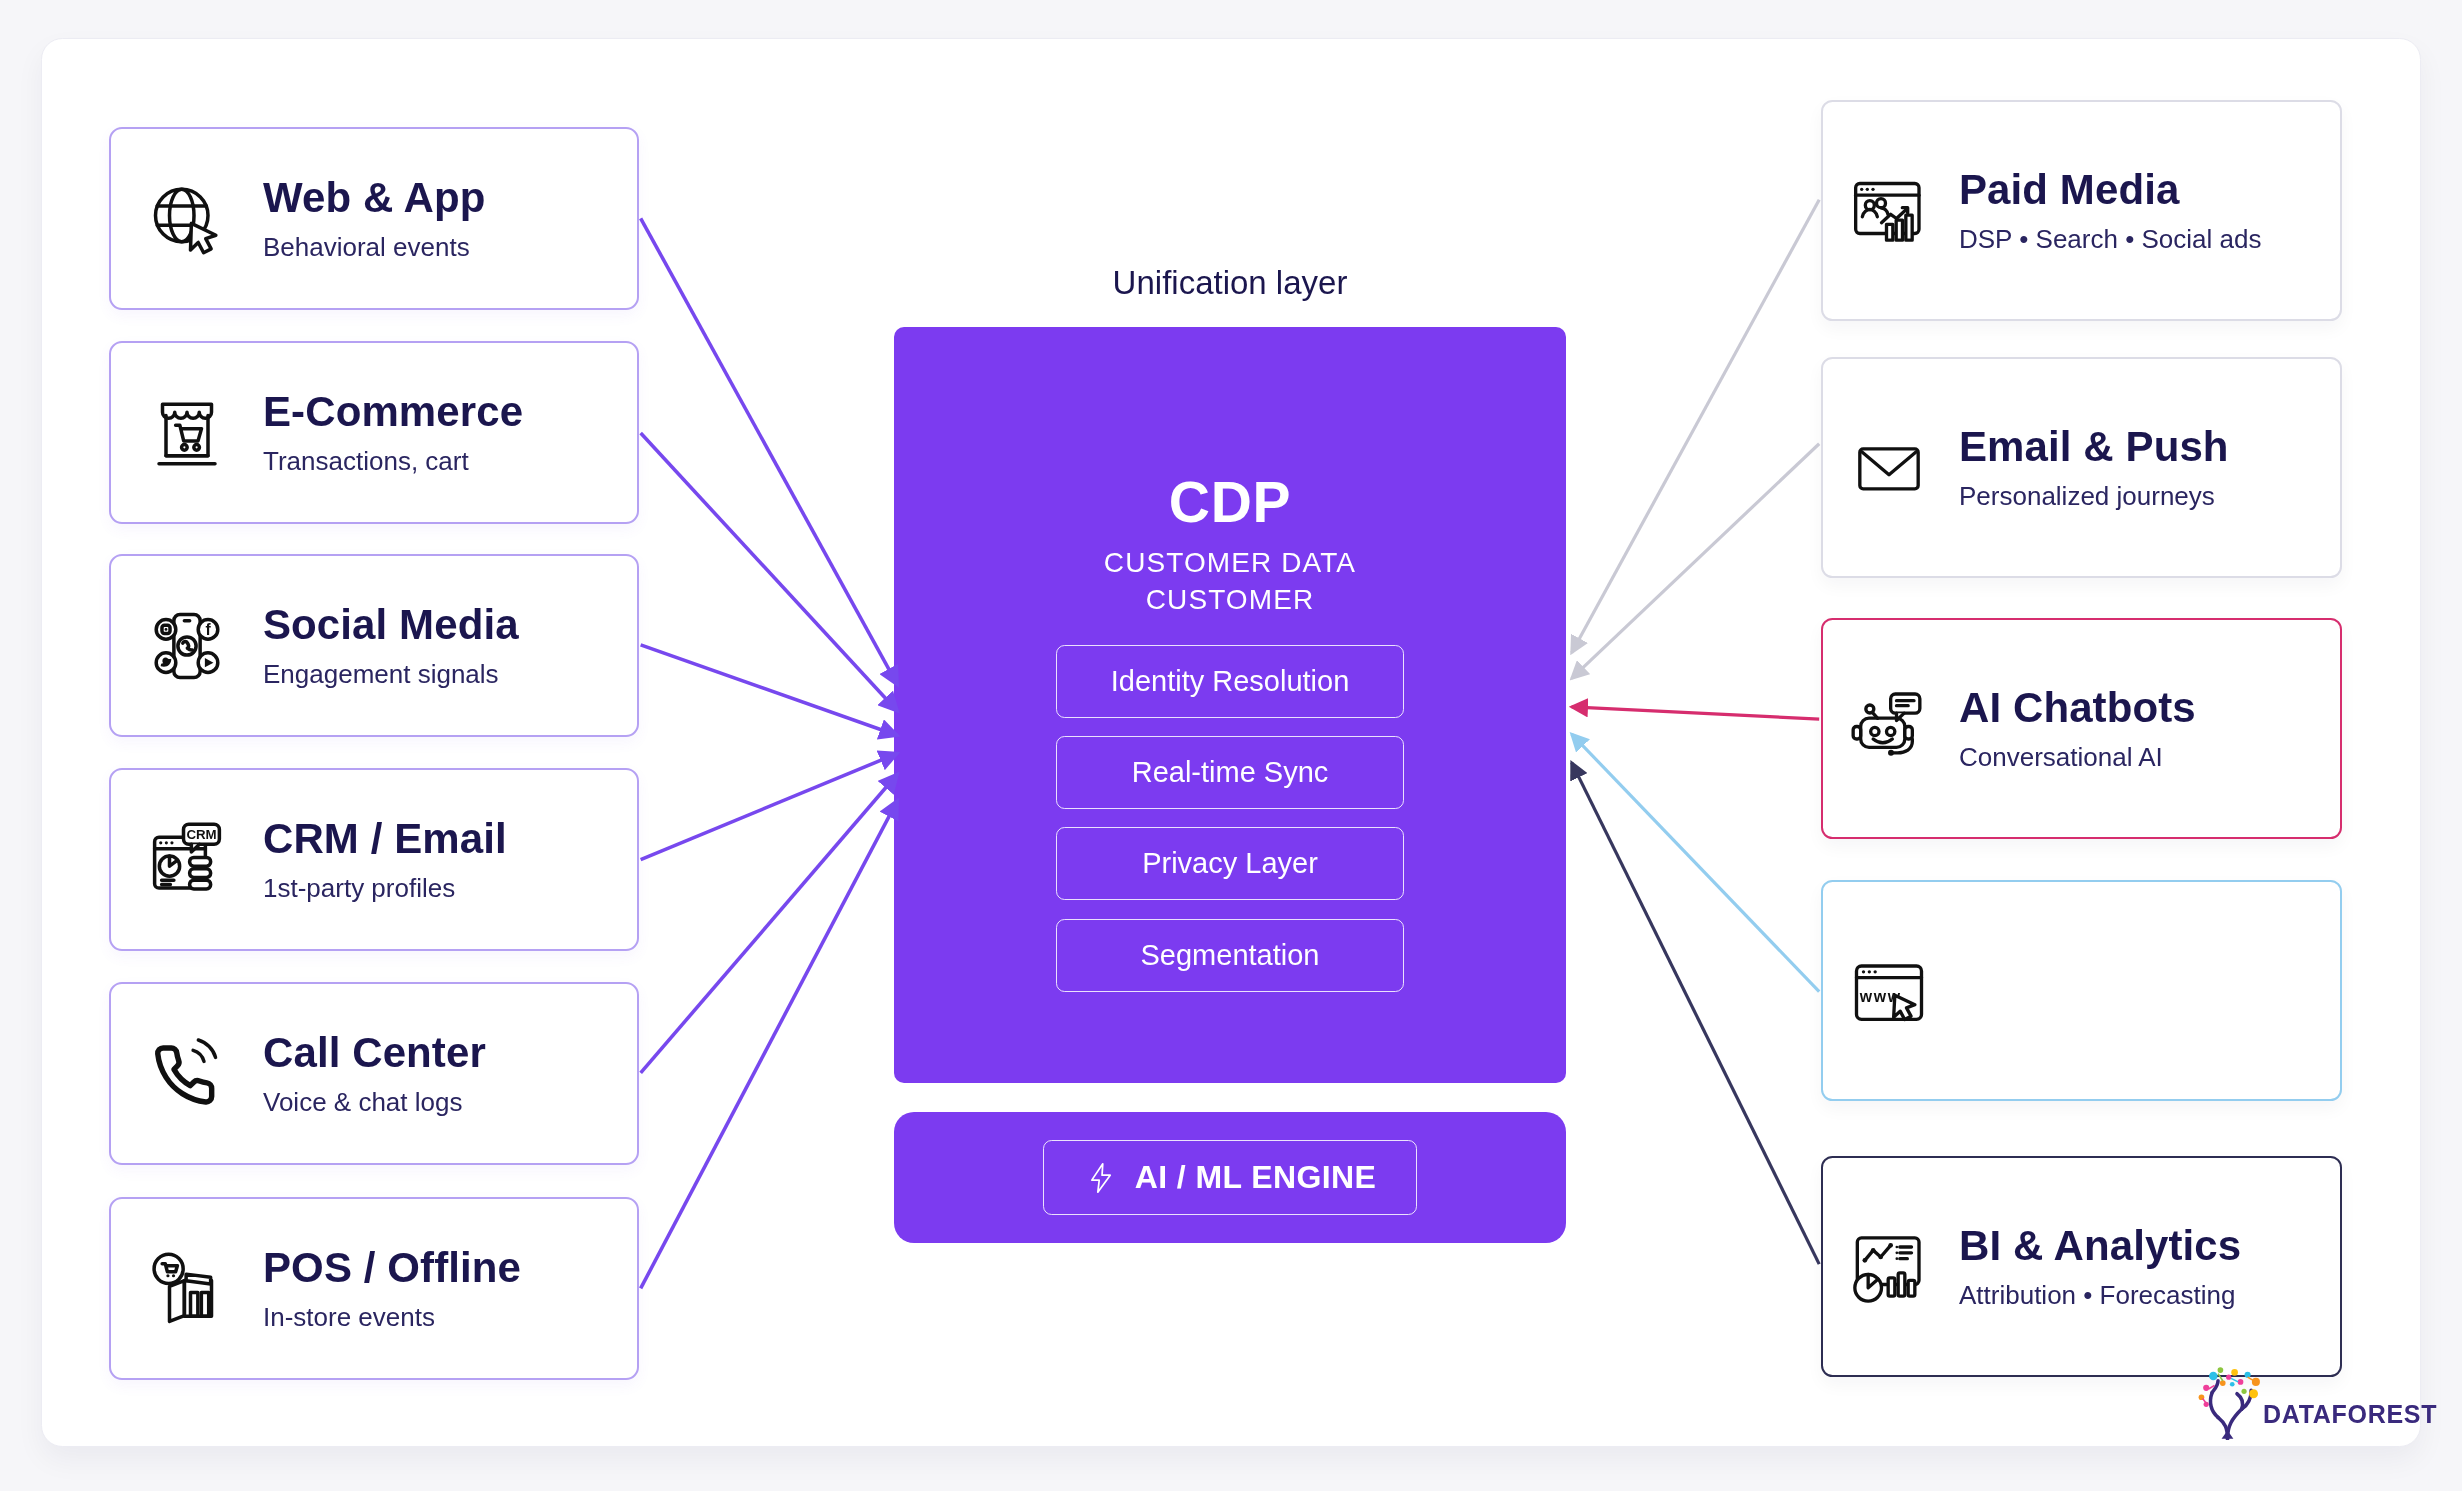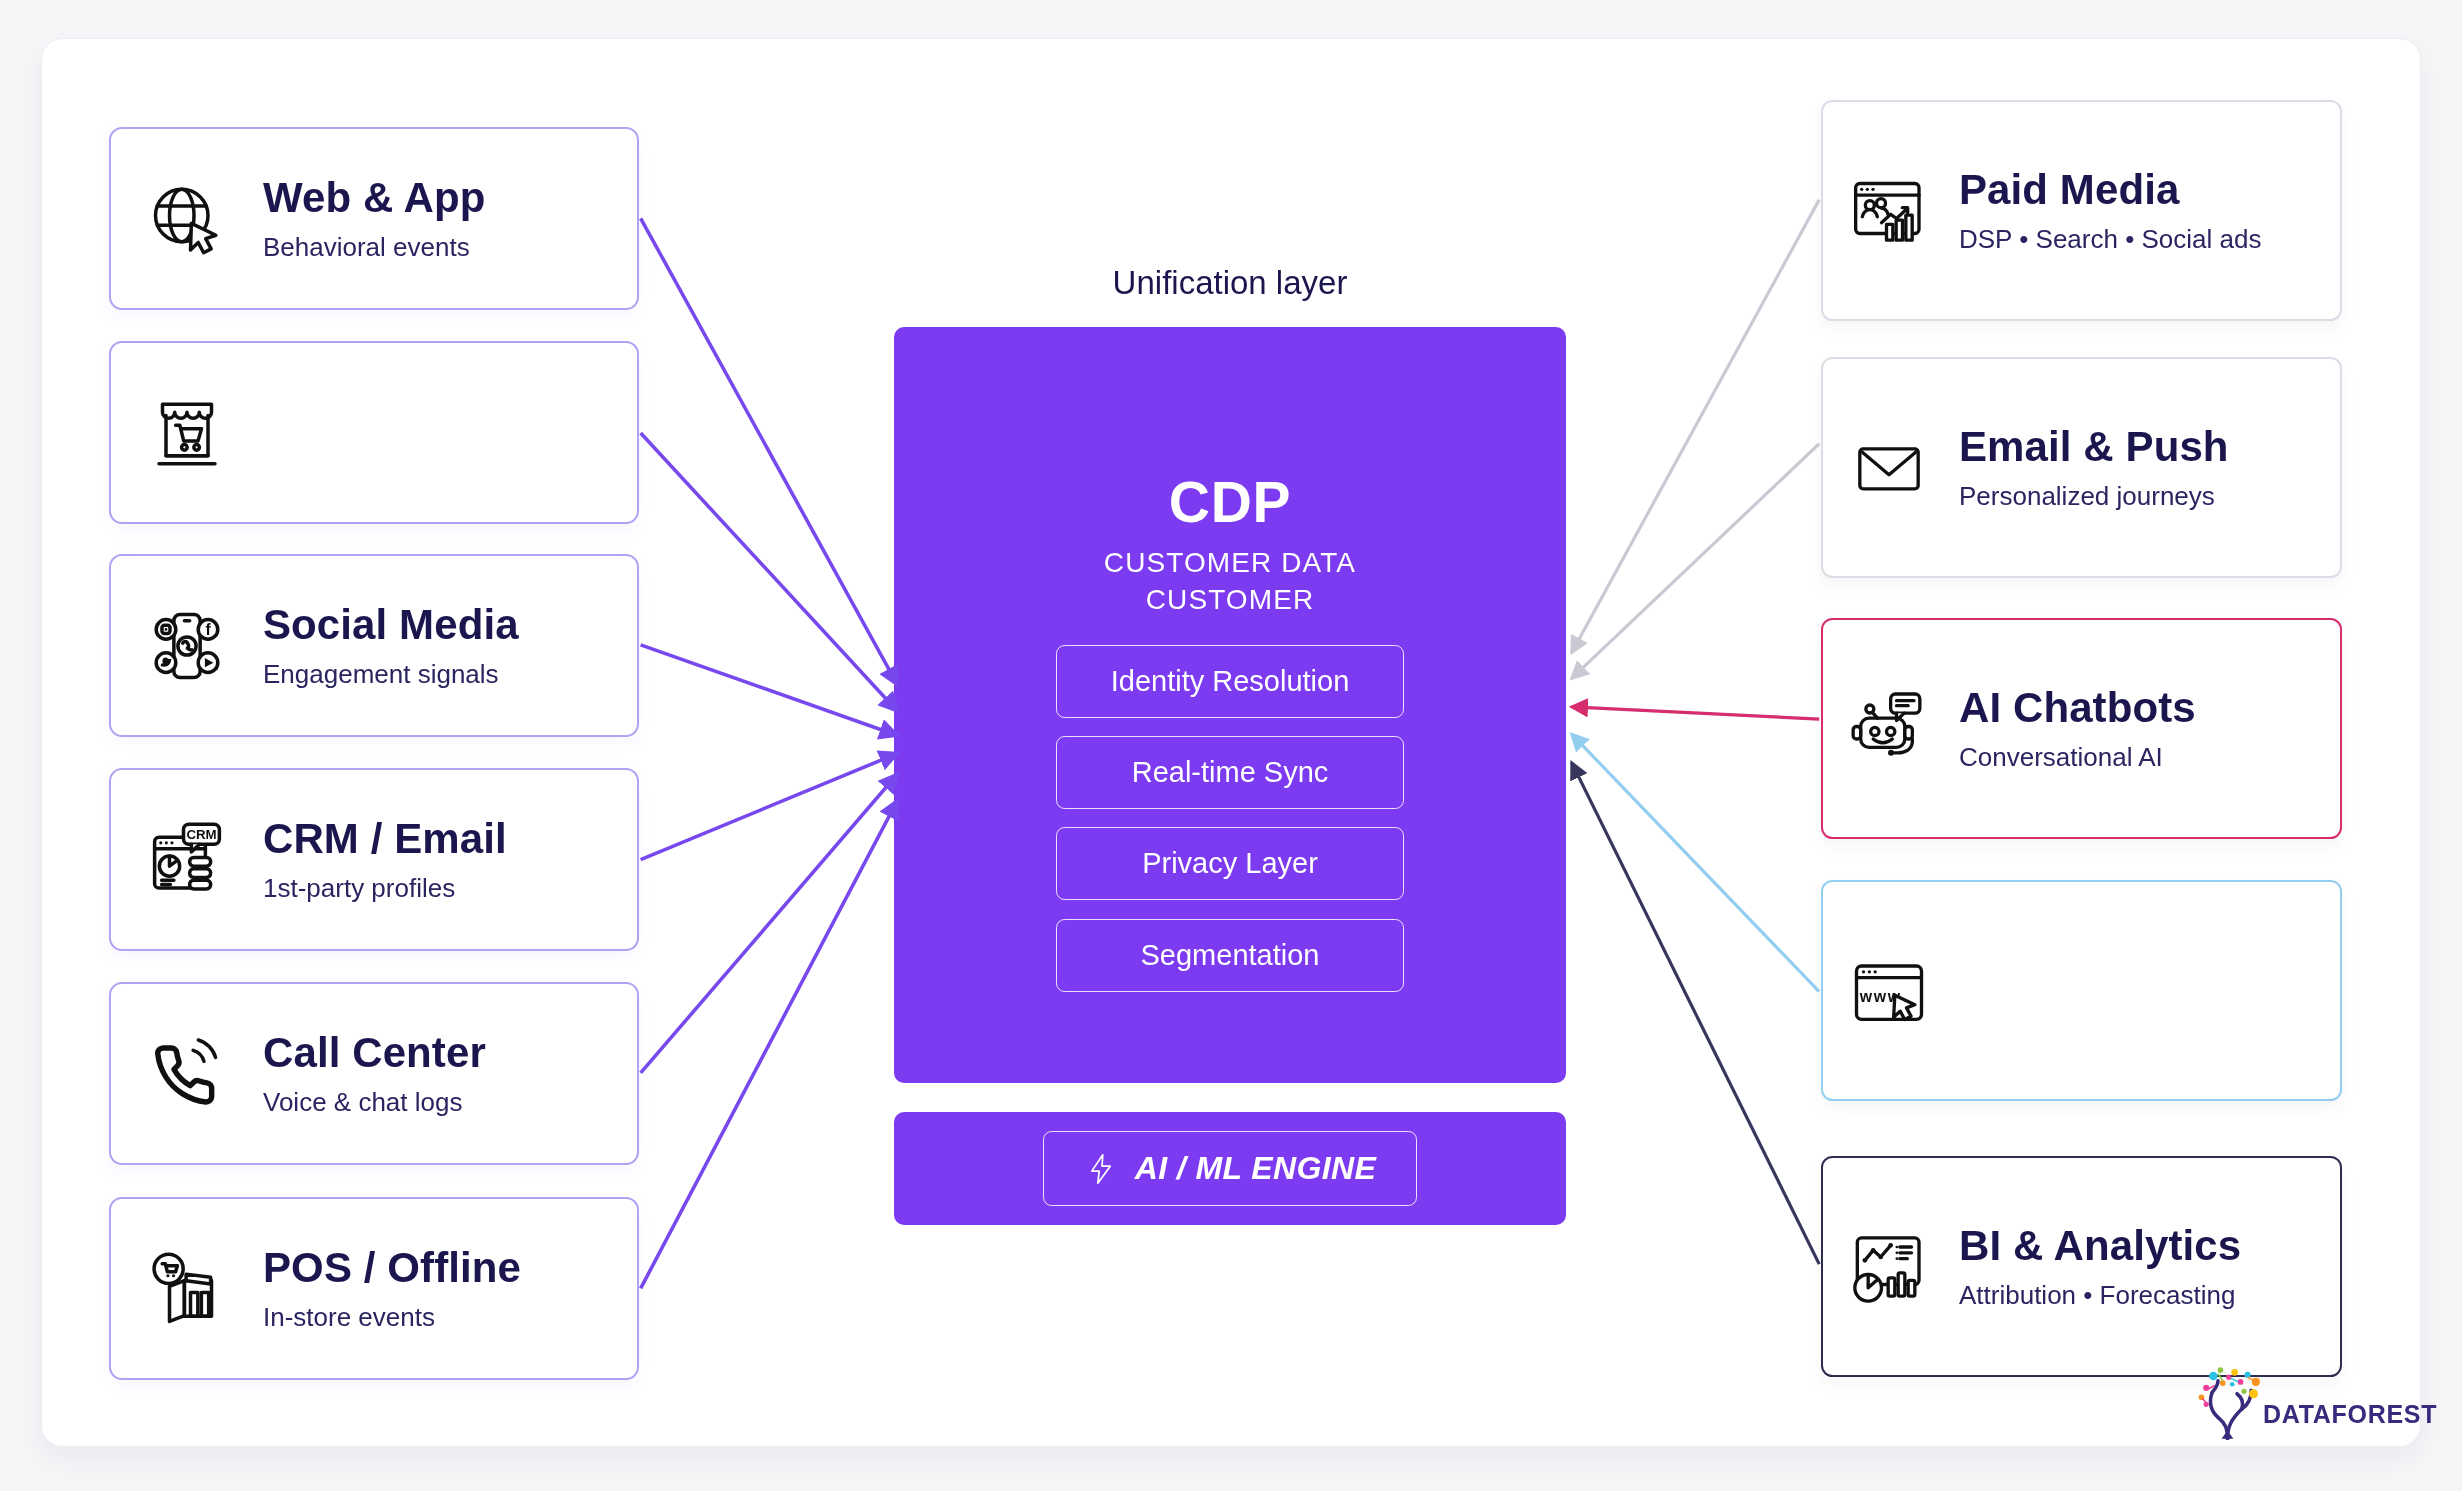--- a/index.html
+++ b/index.html
@@ -65,23 +65,23 @@
     color:#fff;font-size:28px;font-weight:500;letter-spacing:1.1px;line-height:37px;
   }
   .mod{
     position:absolute;left:162px;width:348px;height:73px;
     border:1.8px solid rgba(255,255,255,.85);border-radius:8.6px;
     color:#fff;font-size:29px;font-weight:500;
     display:flex;align-items:center;justify-content:center;
   }
   .mod-0{top:318px;} .mod-1{top:409px;} .mod-2{top:500px;} .mod-3{top:592px;}
   .engine{
-    position:absolute;left:894px;top:1112px;width:672px;height:113px;
-    background:var(--cdp-fill);border-radius:10px;
-    display:flex;align-items:center;justify-content:center;font-style:italic;
+    position:absolute;left:894px;top:1112px;width:672px;height:131px;
+    background:var(--cdp-fill);border-radius:20px;
+    display:flex;align-items:center;justify-content:center;
   }
   .engine-btn{
     width:374px;height:75px;border:1.8px solid rgba(255,255,255,.85);border-radius:8.6px;
     display:flex;align-items:center;justify-content:center;gap:17px;
     color:#fff;font-size:32px;font-weight:600;letter-spacing:0.4px;
   }
   .engine-btn svg{width:34px;height:34px;stroke:#fff;stroke-width:2.4;fill:none;stroke-linejoin:round;stroke-linecap:round;}
 
   
   #arrows{position:absolute;left:0;top:0;width:2462px;height:1491px;pointer-events:none;z-index:5;}
@@ -111,20 +111,24 @@
 
 <div class="node src" style="top:341px">
   <svg class="ic" viewBox="0 0 48 48">
     <path d="M10 7.5h28v4.6a3.5 3.5 0 0 1-7 0 3.5 3.5 0 0 1-7 0 3.5 3.5 0 0 1-7 0 3.5 3.5 0 0 1-7 0z"></path>
     <path d="M12 14v23h24V14"></path>
     <path d="M8 41.5h32M12 37h24"></path>
     <path d="M17.5 19.5h2.4l2.2 9h8.2l2-7H20.8"></path>
     <circle cx="22.5" cy="32.2" r="1.6"></circle>
     <circle cx="29.5" cy="32.2" r="1.6"></circle>
   </svg>
+  <div class="txt">
+    <div class="title">E-Commerce</div>
+    <div class="sub">Transactions, cart</div>
+  </div>
 </div>
 
 <div class="node src" style="top:554px">
   <svg class="ic" viewBox="0 0 48 48">
     <rect x="16.5" y="6" width="15" height="36" rx="3.5"></rect>
     <path d="M22.5 9.5h3"></path>
     <circle cx="12" cy="14.5" r="5.6" fill="#fff"></circle>
     <rect x="9.7" y="12.2" width="4.6" height="4.6" rx="1.4"></rect>
     <circle cx="12" cy="14.5" r="0.8" fill="#101010" stroke="none"></circle>
     <circle cx="36" cy="14.5" r="5.6" fill="#fff"></circle>

